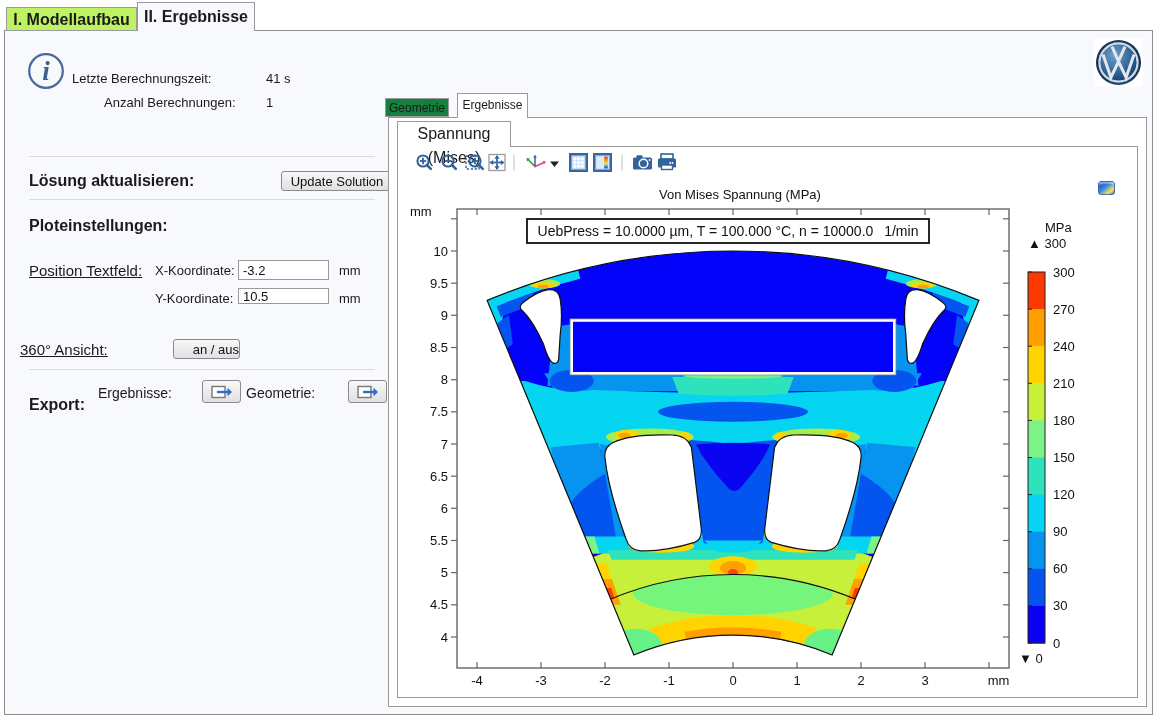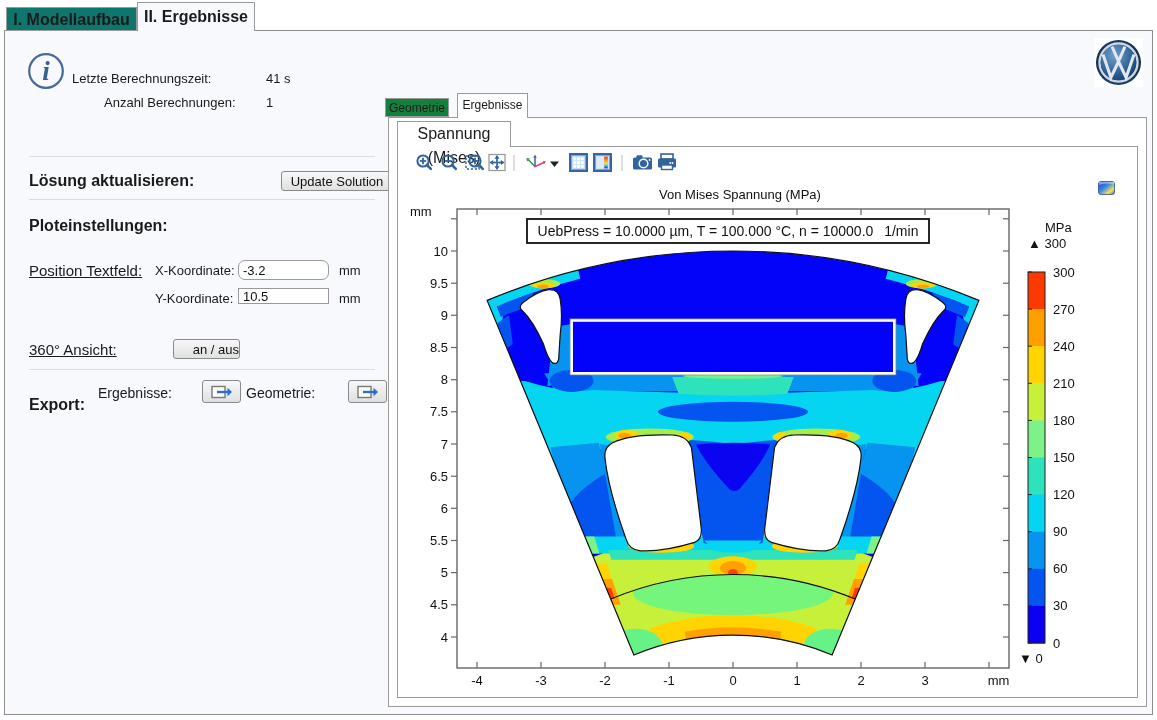--- a/index.html
+++ b/index.html
@@ -8,44 +8,44 @@
 .tab { position:absolute; border:1px solid #9a9a9a; font-weight:bold; font-size:16px; text-align:center; }
 .btn { position:absolute; border:1px solid #8a8a8a; border-radius:3px; background:linear-gradient(#f8f8f8,#e0e0e0); font-size:13px; text-align:center; color:#111;margin-left:16px; }
 .inp { position:absolute; border:1px solid #999; background:#fff; font-size:13px; padding-left:4px; color:#111; font-family:"Liberation Sans", sans-serif; }
 .sep { position:absolute; left:29px; width:346px; height:1px; background:#dcdcdc; }
 .lb13 { position:absolute; font-size:13px; }
 .lb15 { position:absolute; font-size:15px; text-decoration:underline; }
 .lb17 { position:absolute; font-size:16px; font-weight:bold; }
 </style></head>
 <body>
 <div class="panel"></div>
-<div class="tab" style="left:6px;top:7px;width:131px;height:24px;background:#0f766e;line-height:23px;">I. Modellaufbau</div>
+<div class="tab" style="left:6px;top:7px;width:131px;height:24px;background:#bef264;line-height:23px;">I. Modellaufbau</div>
 <div class="tab" style="left:137px;top:2px;width:118px;height:29px;background:#f8f9fc;border-bottom:none;line-height:27px;">II. Ergebnisse</div>
 
 <svg style="position:absolute;left:27px;top:52px" width="38" height="38" xmlns="http://www.w3.org/2000/svg">
 <circle cx="19" cy="19" r="16.8" fill="none" stroke="#48699b" stroke-width="2.2"></circle>
 <text x="19" y="28" font-size="27" font-family="Liberation Serif, serif" font-style="italic" font-weight="bold" text-anchor="middle" fill="#3a628f">i</text>
 </svg>
 <div class="lb13" style="left:72px;top:71px;">Letzte Berechnungszeit:</div>
 <div class="lb13" style="left:266px;top:71px;">41 s</div>
 <div class="lb13" style="left:68px;top:95px;margin-left:36px;">Anzahl Berechnungen:</div>
 <div class="lb13" style="left:266px;top:95px;">1</div>
 <div class="sep" style="top:156px;"></div>
 <div class="lb17" style="left:29px;top:172px;">Lösung aktualisieren:</div>
 <div class="btn" style="left:265px;top:171px;width:112px;height:20px;line-height:19px;">Update Solution</div>
 <div class="sep" style="top:199px;"></div>
 <div class="lb17" style="left:29px;top:217px;">Ploteinstellungen:</div>
 <div class="lb15" style="left:29px;top:262px;">Position Textfeld:</div>
 <div class="lb13" style="left:155px;top:263px;">X-Koordinate:</div>
-<input class="inp" style="left: 238px; top: 260px; width: 91px; height: 20px; border-radius: 7px;" value="-3.2">
+<input class="inp" style="left: 238px; top: 260px; width: 91px; height: 20px;" value="-3.2">
 <div class="lb13" style="left:339px;top:263px;">mm</div>
 <div class="lb13" style="left:155px;top:291px;">Y-Koordinate:</div>
 <input class="inp" style="left: 238px; top: 288px; width: 91px; height: 16px;" value="10.5">
 <div class="lb13" style="left:339px;top:291px;">mm</div>
-<div class="lb15" style="left:29px;top:341px;text-decoration:underline;">360° Ansicht:</div>
+<div class="lb15" style="left:20px;top:341px;text-decoration:underline;">360° Ansicht:</div>
 <div class="btn" style="left:157px;top:339px;width:67px;height:20px;line-height:19px;text-align:right;">an / aus</div>
 <div class="sep" style="top:369px;"></div>
 <div class="lb17" style="left:29px;top:384px;margin-top:12px;">Export:</div>
 <div class="lb13" style="left:98px;top:385px;font-size:14px;">Ergebnisse:</div>
 <div class="btn" style="left:186px;top:380px;width:39px;height:23px;padding-top:4px;"><svg width="22" height="14" viewBox="0 0 22 14" xmlns="http://www.w3.org/2000/svg">
 <rect x="1" y="1.5" width="13" height="11" fill="#fff" stroke="#777" stroke-width="1.4"></rect>
 <line x1="6" y1="7" x2="17" y2="7" stroke="#2a6fd0" stroke-width="2.4"></line>
 <path d="M 16.5 2.8 L 21 7 L 16.5 11.2 Z" fill="#2a6fd0"></path>
 </svg></div>
 <div class="lb13" style="left:246px;top:385px;font-size:14px;">Geometrie:</div>

